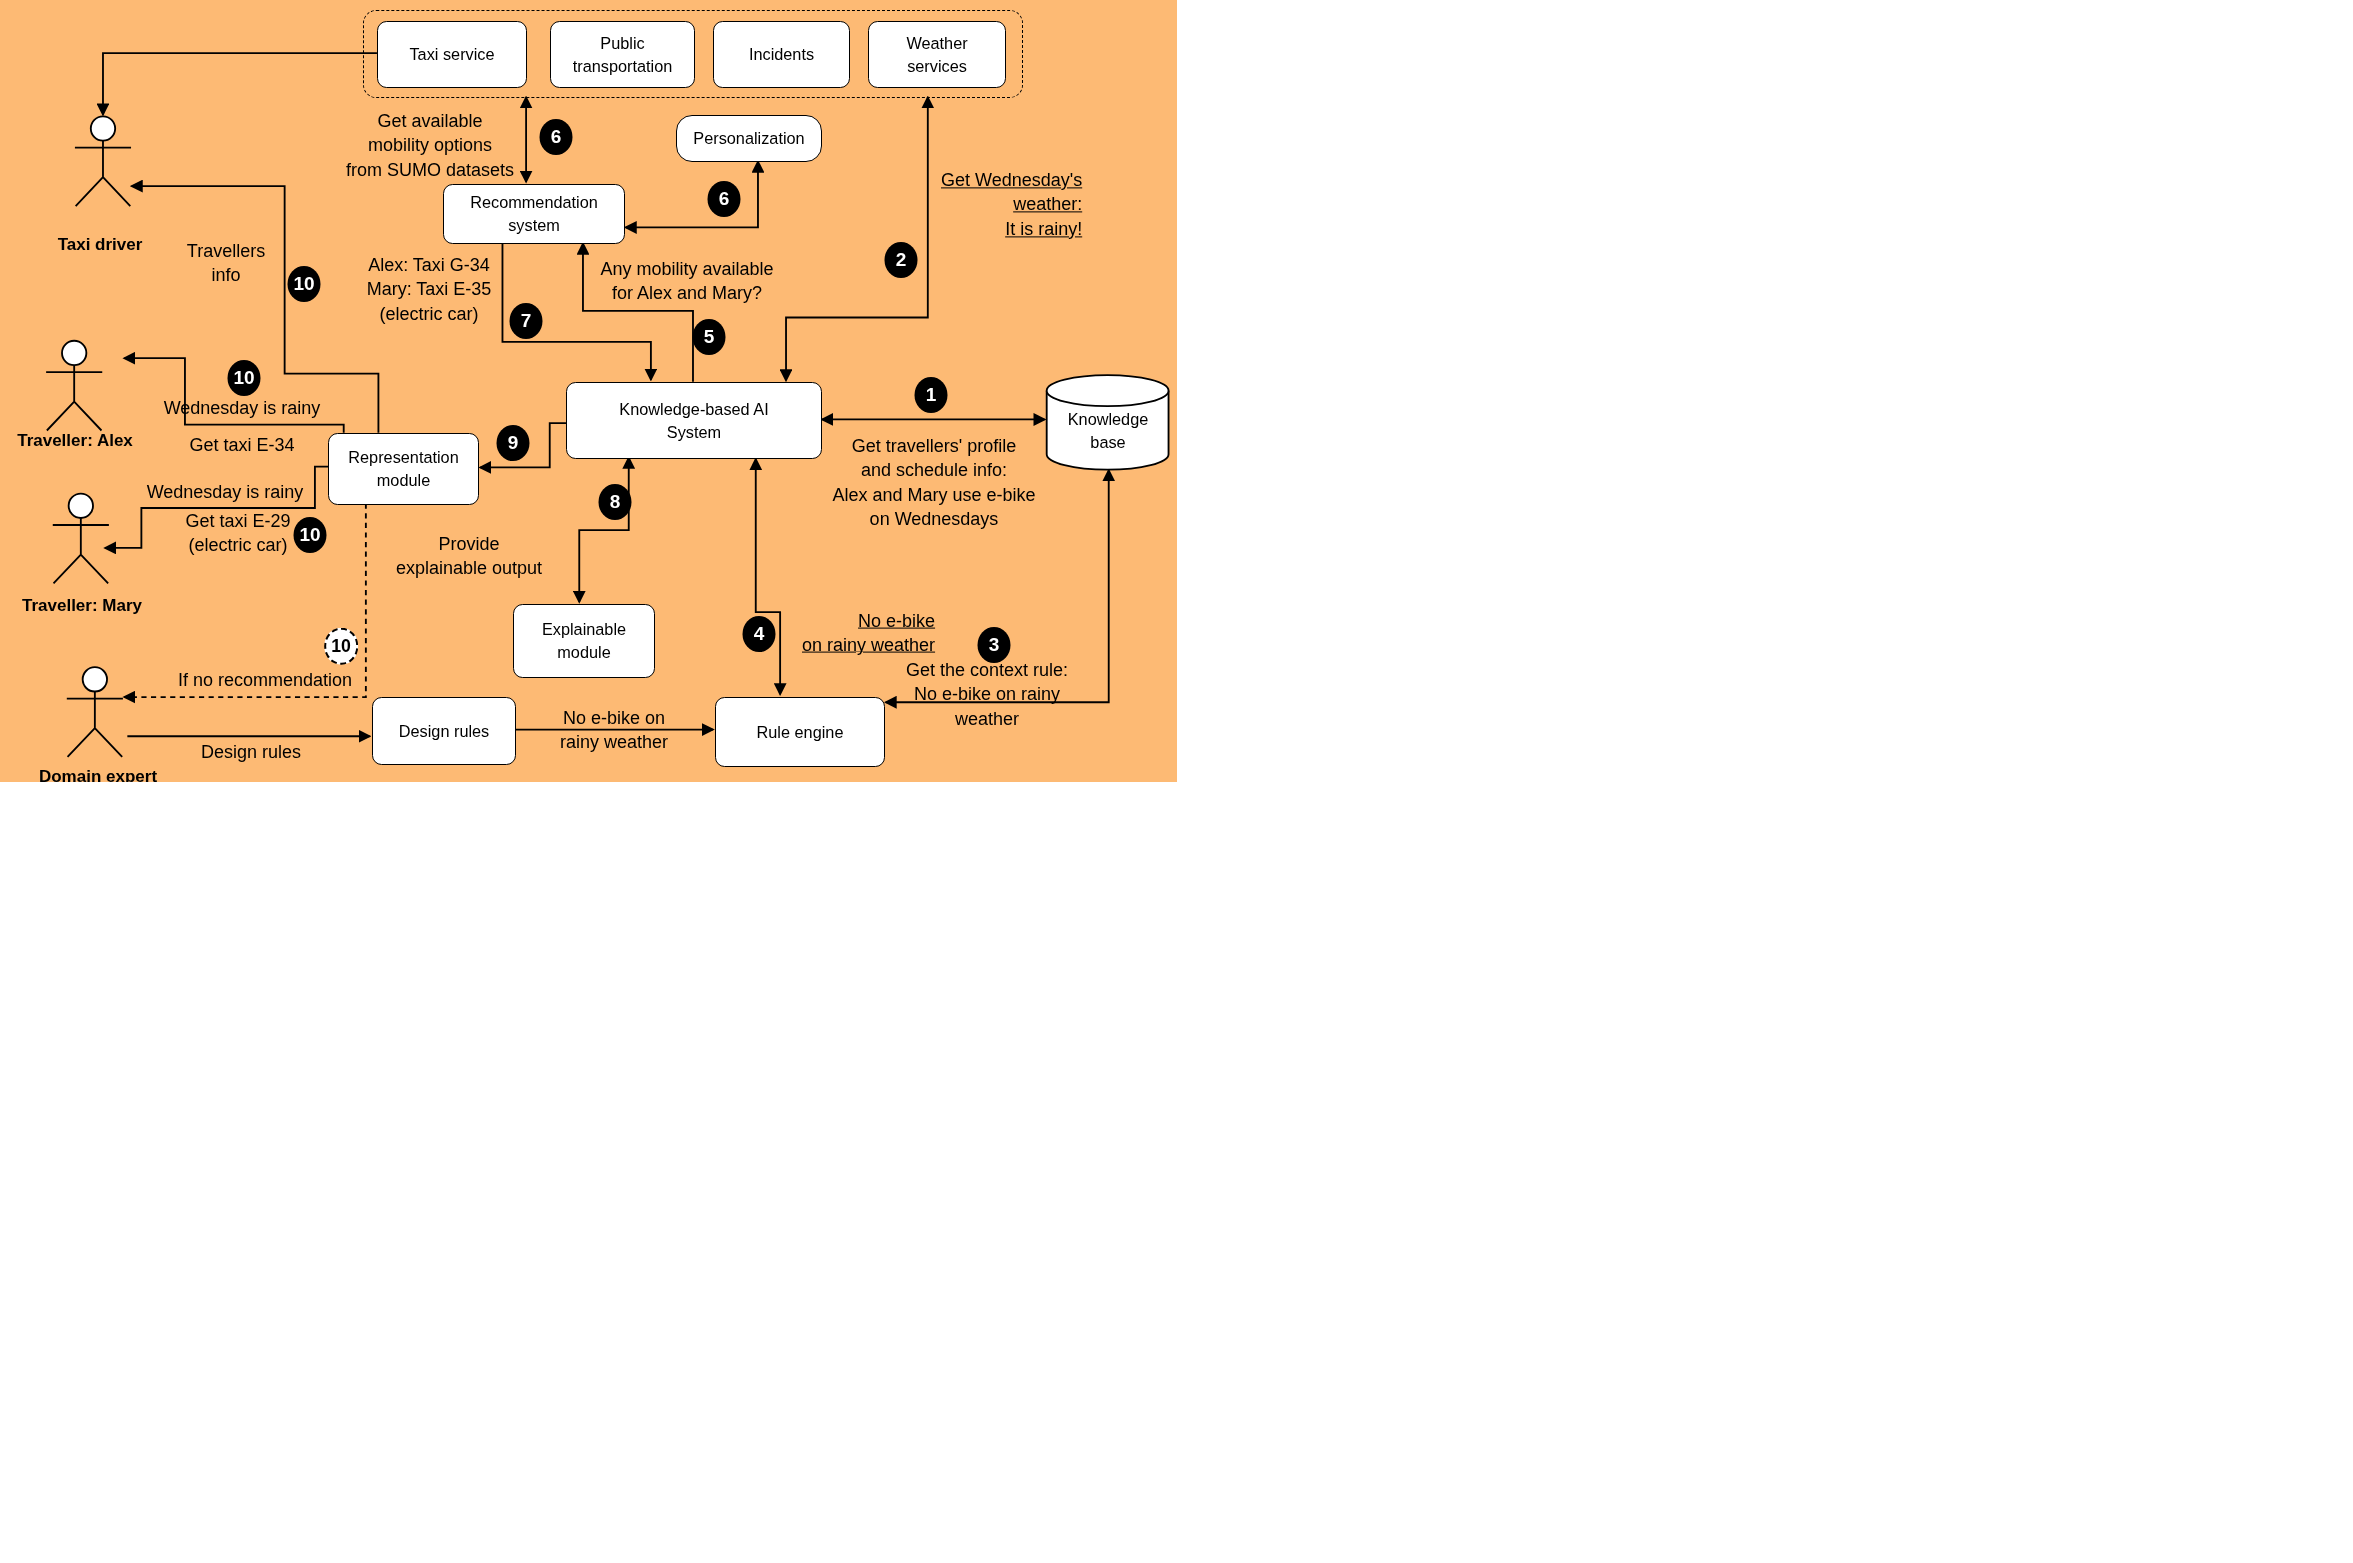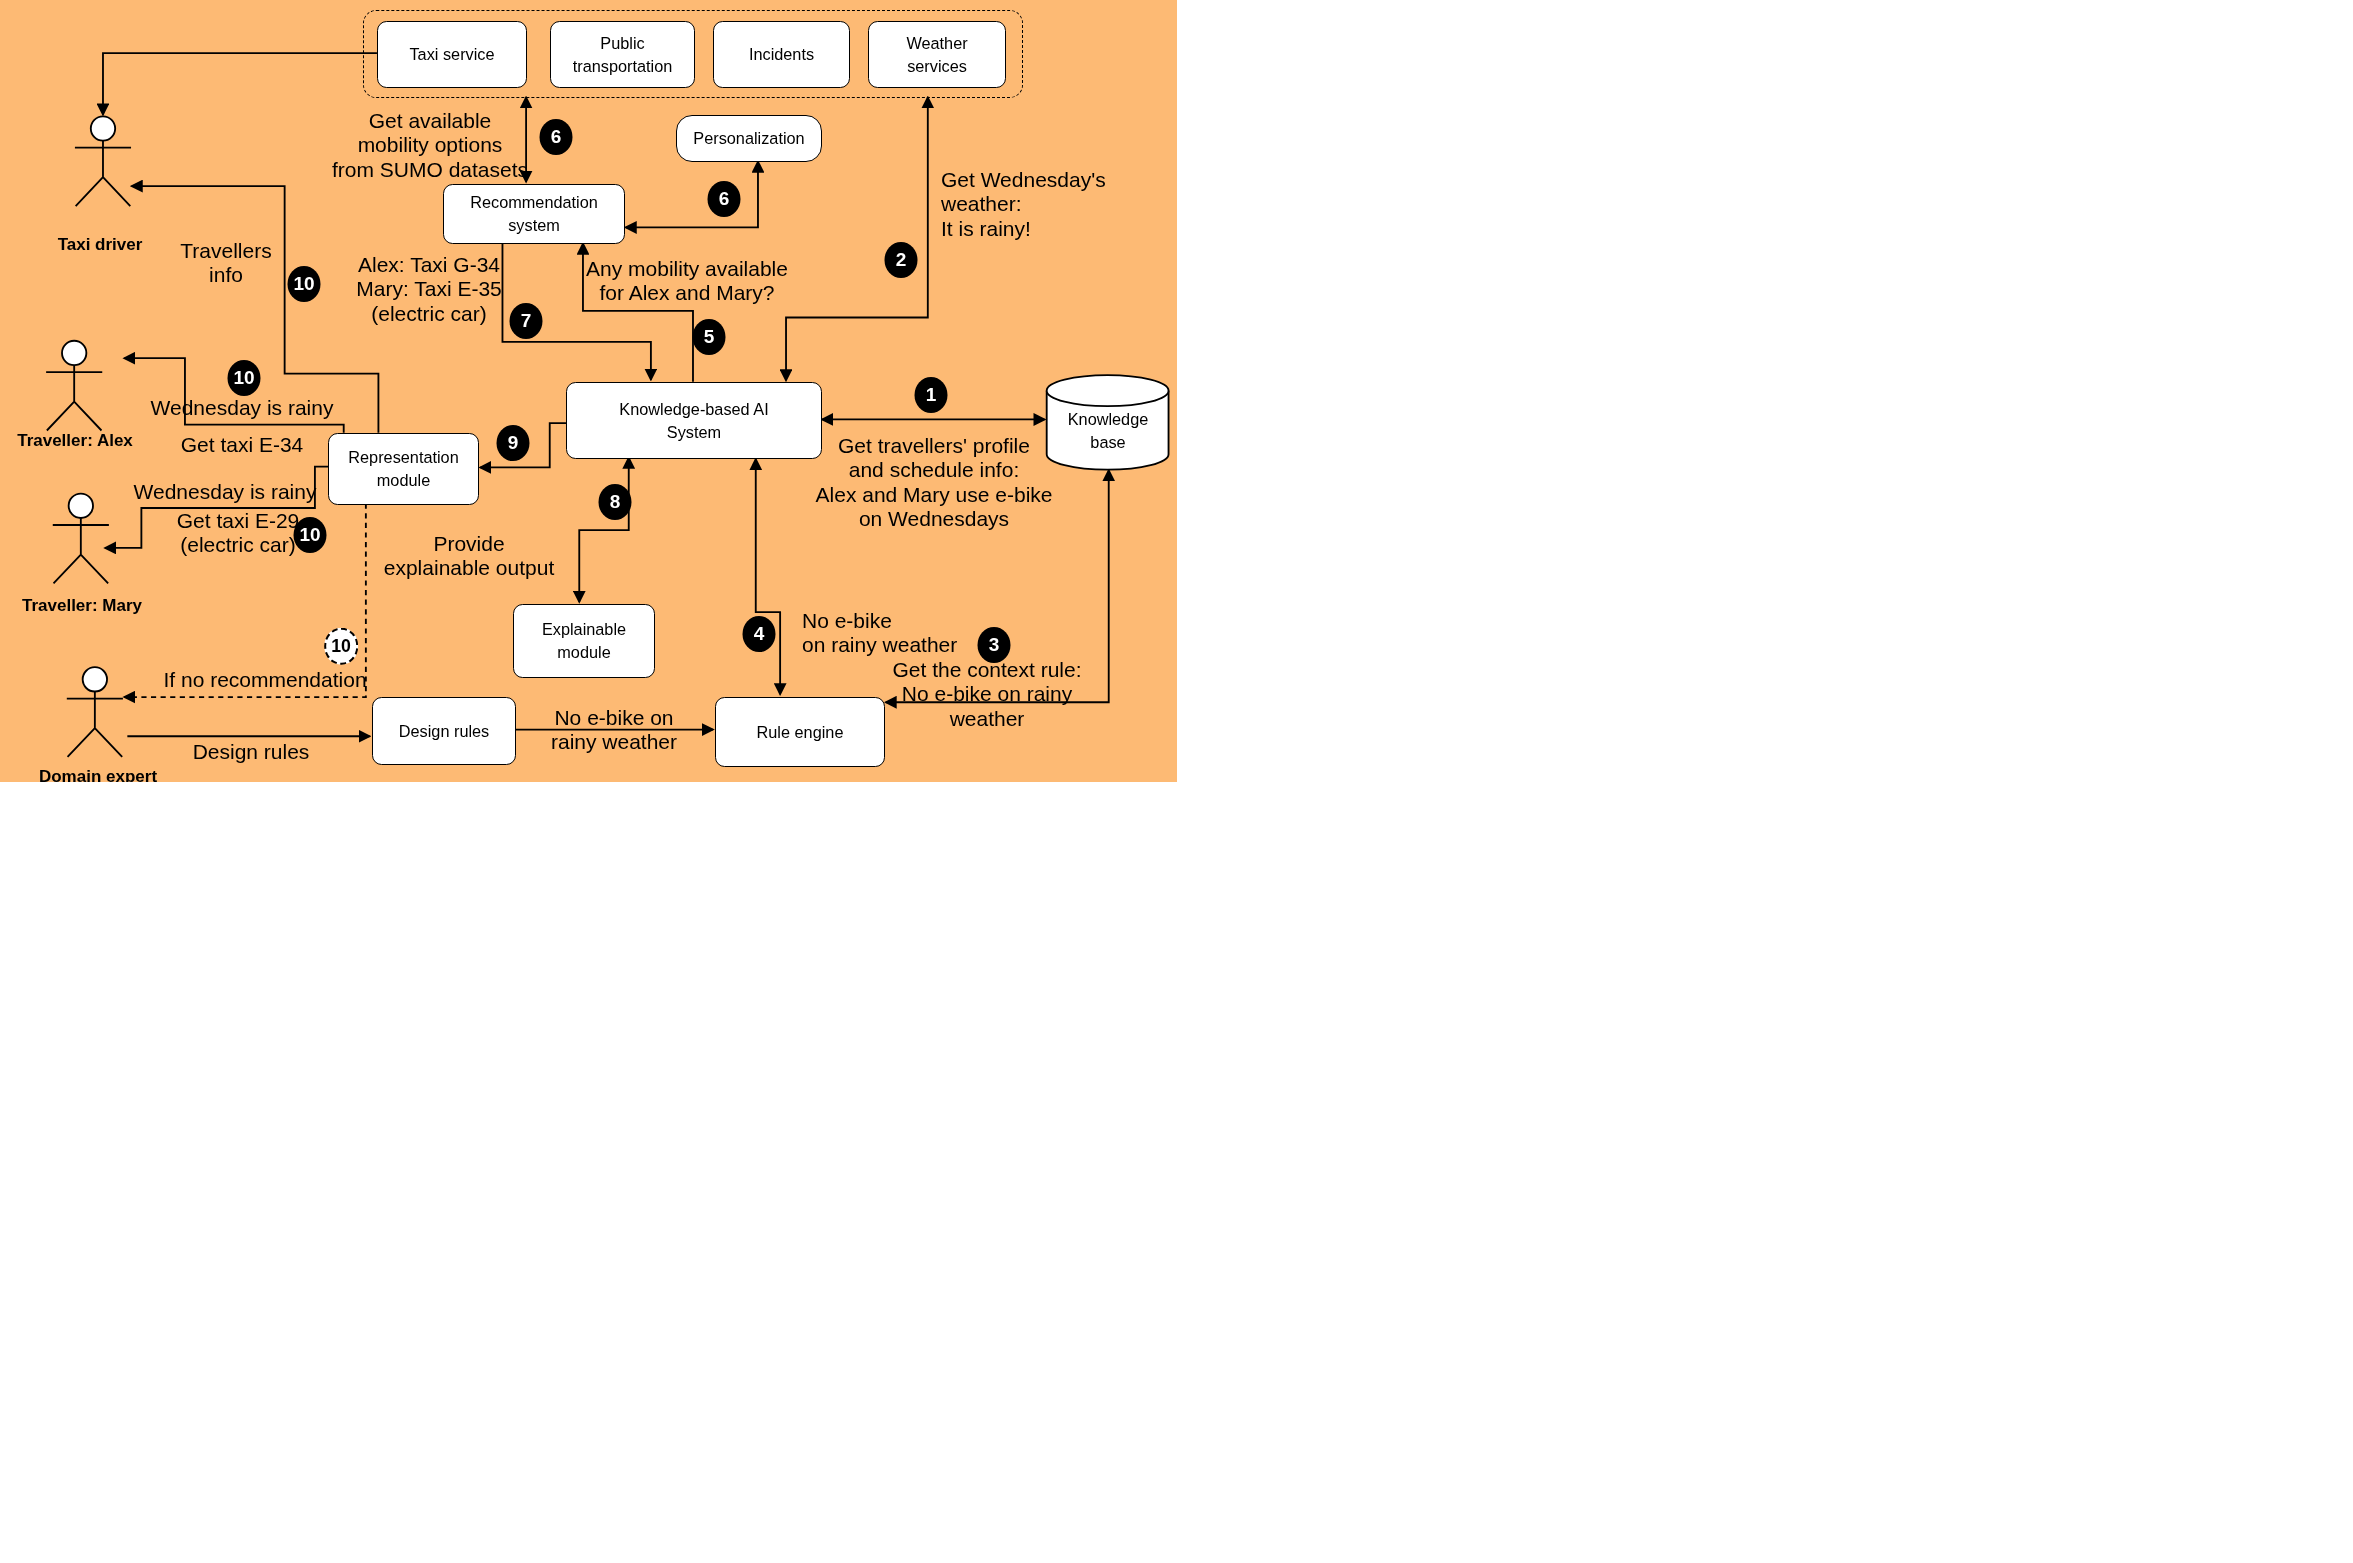--- a/index.html
+++ b/index.html
@@ -3,23 +3,23 @@
 <meta charset="utf-8">
 <style>
   html,body{margin:0;padding:0;background:#fff;}
   #canvas{position:relative;width:1177px;height:782px;background:#fdba74;
     font-family:"Liberation Sans",sans-serif;color:#000;overflow:hidden;}
   svg.wires{position:absolute;left:0;top:0;z-index:1;}
   .box{position:absolute;z-index:2;background:#fff;border:1.8px solid #000;border-radius:9.6px;
     display:flex;align-items:center;justify-content:center;text-align:center;
     font-size:16.3px;line-height:23px;white-space:pre-line;}
   .box.dashed{border:1.8px dashed #000;border-radius:13.3px;background:transparent;z-index:0;}
-  .lbl{position:absolute;z-index:3;text-align:center;font-size:21px;line-height:24.4px;
+  .lbl{position:absolute;z-index:3;text-align:center;font-size:18px;line-height:24.4px;
     white-space:pre-line;transform:translate(-50%,-50%);}
-  .lbl.left{text-align:left;transform:translate(0,-50%);}
+  .lbl.left{text-align:right;transform:translate(0,-50%);text-decoration:underline;}
   .actor-lbl{position:absolute;z-index:3;font-weight:bold;font-size:17px;transform:translate(-50%,-50%);white-space:nowrap;}
   .badge{position:absolute;z-index:4;width:33px;height:36px;border-radius:50%;background:#000;color:#fff;
     font-weight:bold;font-size:19px;display:flex;align-items:center;justify-content:center;
     transform:translate(-50%,-50%);}
   .badge.dashed{background:#fff;color:#000;border:2.2px dashed #000;width:29.6px;height:32.5px;font-size:17.7px;}
 </style>
 </head>
 <body>
 
 <div id="canvas">

